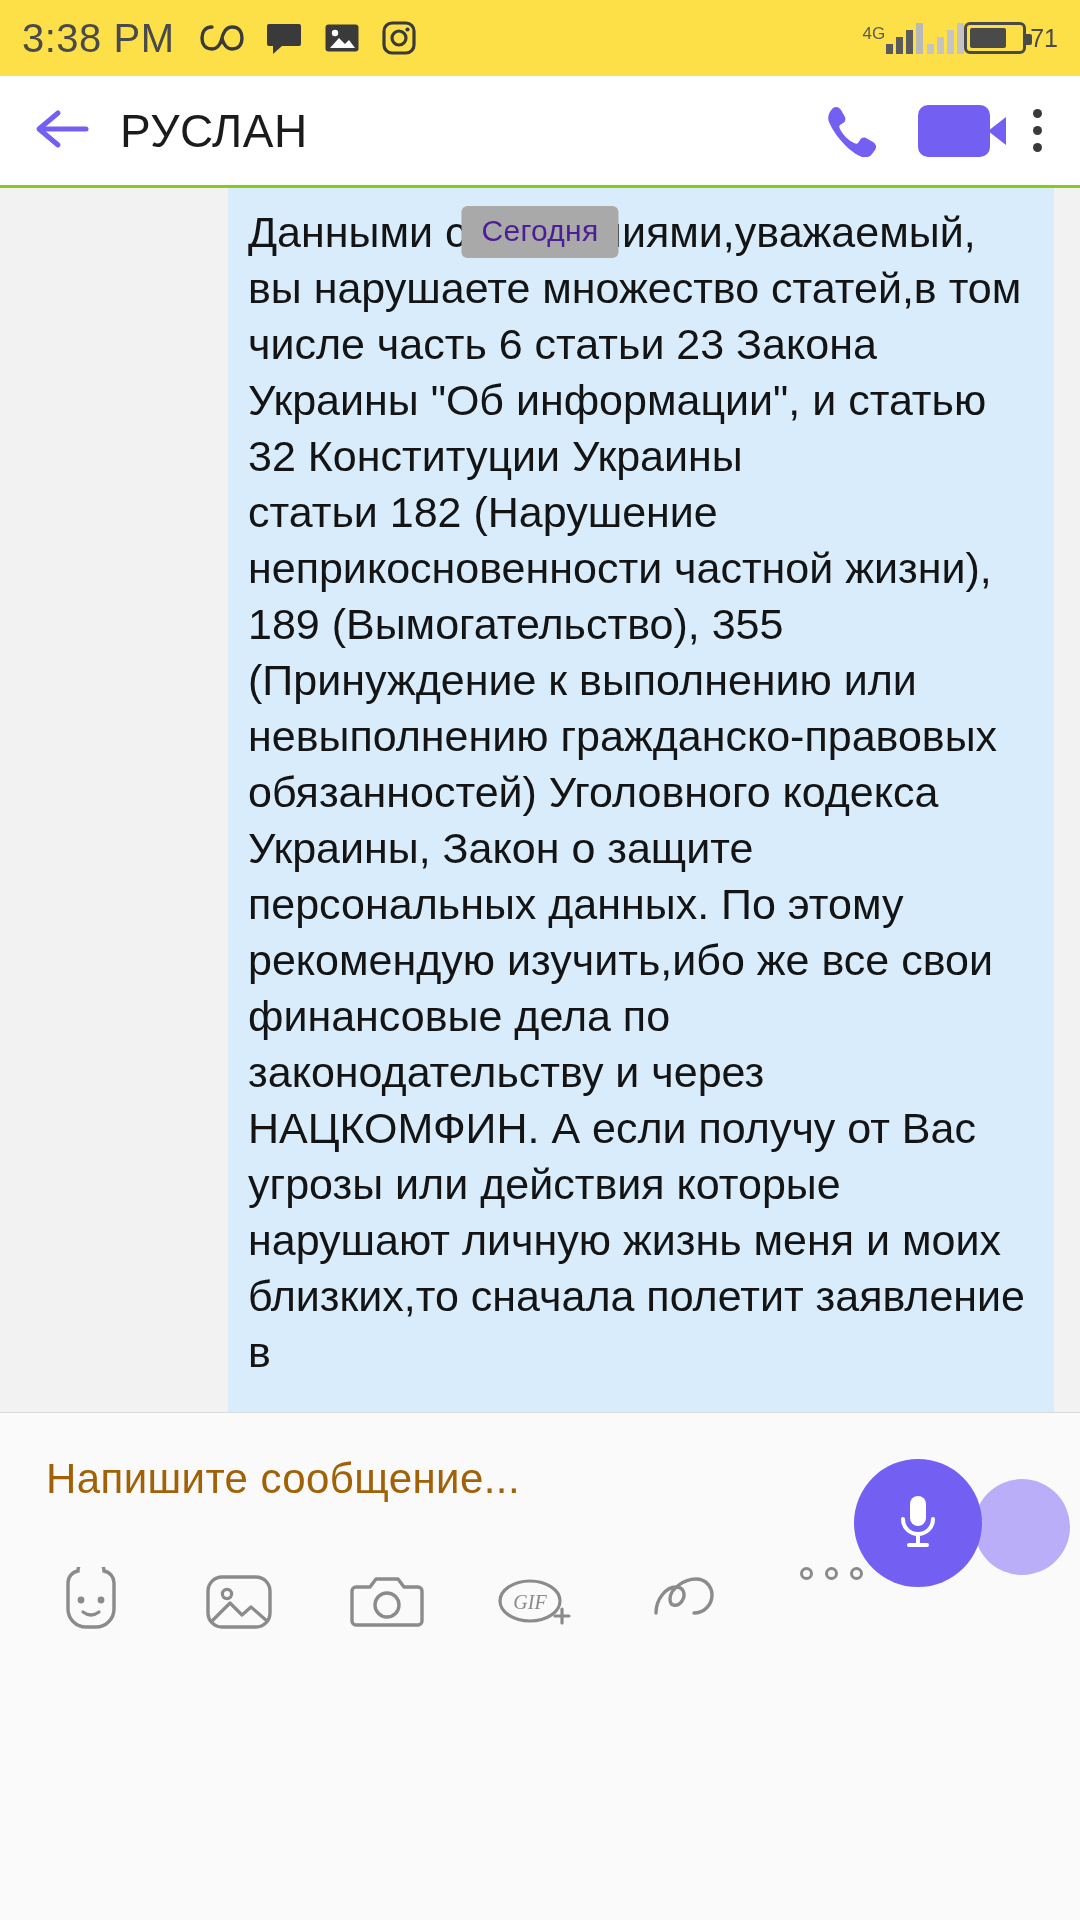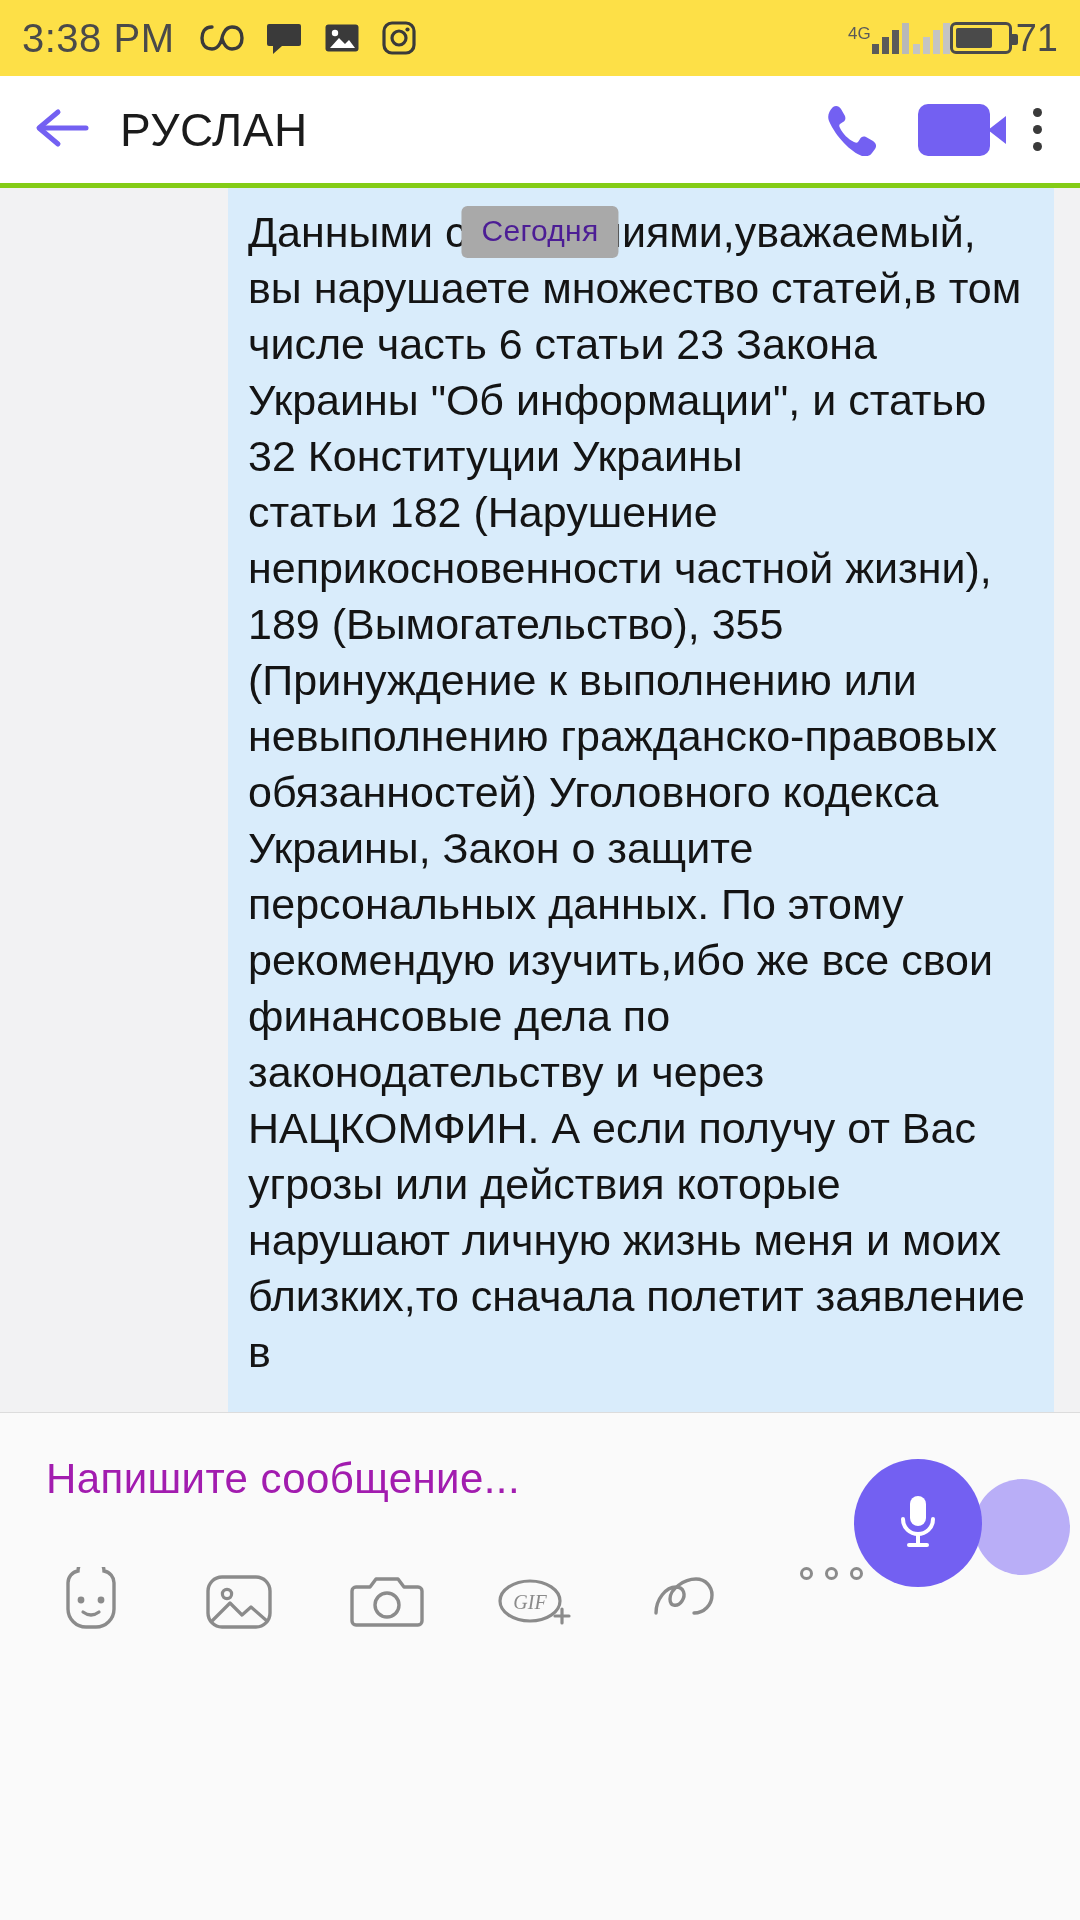--- a/index.html
+++ b/index.html
@@ -76,33 +76,33 @@
     background: #4a4a4a;
     border-radius: 0 2px 2px 0;
   }
   .battery .fill {
     height: 100%;
     width: 72%;
     background: #4a4a4a;
     border-radius: 2px;
   }
   .battery-pct {
-    font-size: 38px;
+    font-size: 25px;
     color: #4a4a4a;
     margin-left: 4px;
   }
 
   
   .app-bar {
     height: 112px;
     background: #ffffff;
     display: flex;
     align-items: center;
     padding: 0 30px;
-    border-bottom: 5px solid #84cc16;
+    border-bottom: 3px solid #84cc16;
   }
   .back-btn {
     width: 64px; height: 64px;
     display: flex; align-items: center; justify-content: center;
     flex: 0 0 auto;
   }
   .contact-name {
     font-size: 46px;
     color: #1b1b1b;
     margin-left: 26px;
@@ -192,21 +192,21 @@
     position: relative;
   }
   .composer-input-row {
     height: 132px;
     display: flex;
     align-items: center;
     padding: 0 46px;
   }
   .composer-placeholder {
     font-size: 42px;
-    color: #a21caf;
+    color: #a16207;
     letter-spacing: 0.4px;
   }
   .composer-tools {
     display: flex;
     align-items: center;
     gap: 62px;
     padding: 22px 0 0 48px;
   }
   .tool { width: 86px; height: 86px; display: flex; align-items: flex-start; justify-content: center; }
   .dots-horiz { display: flex; gap: 12px; align-items: center; }

